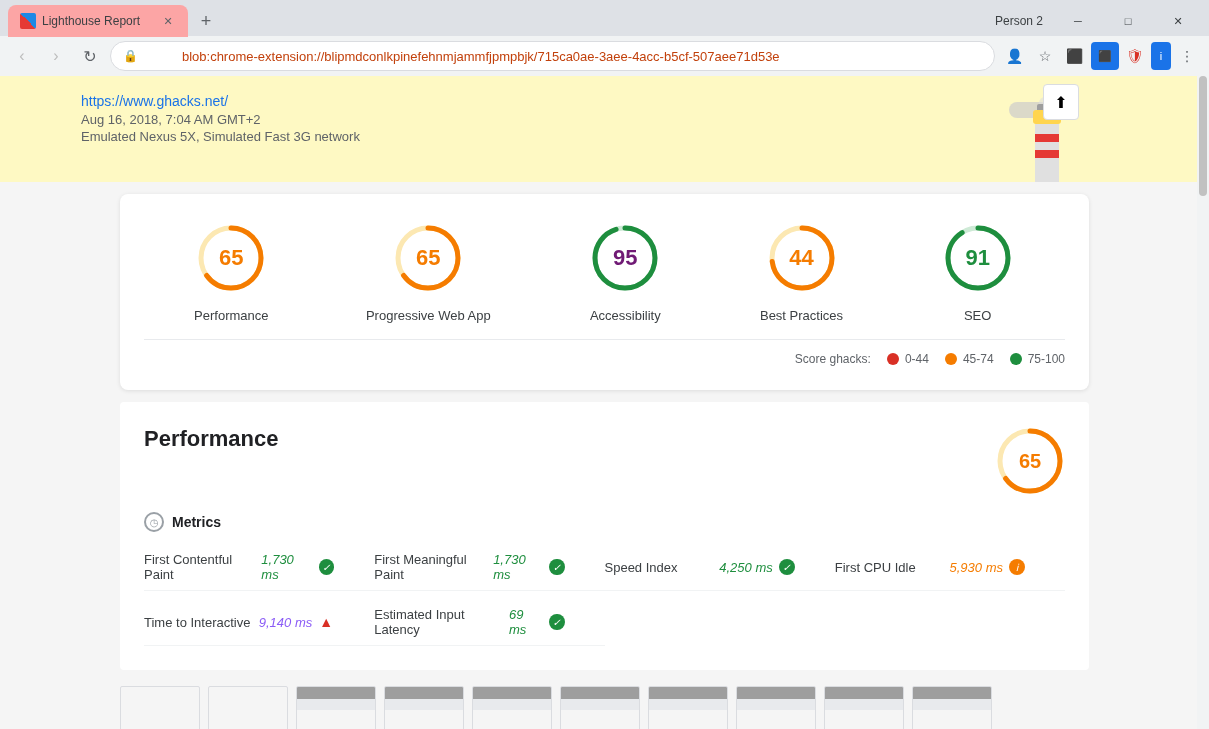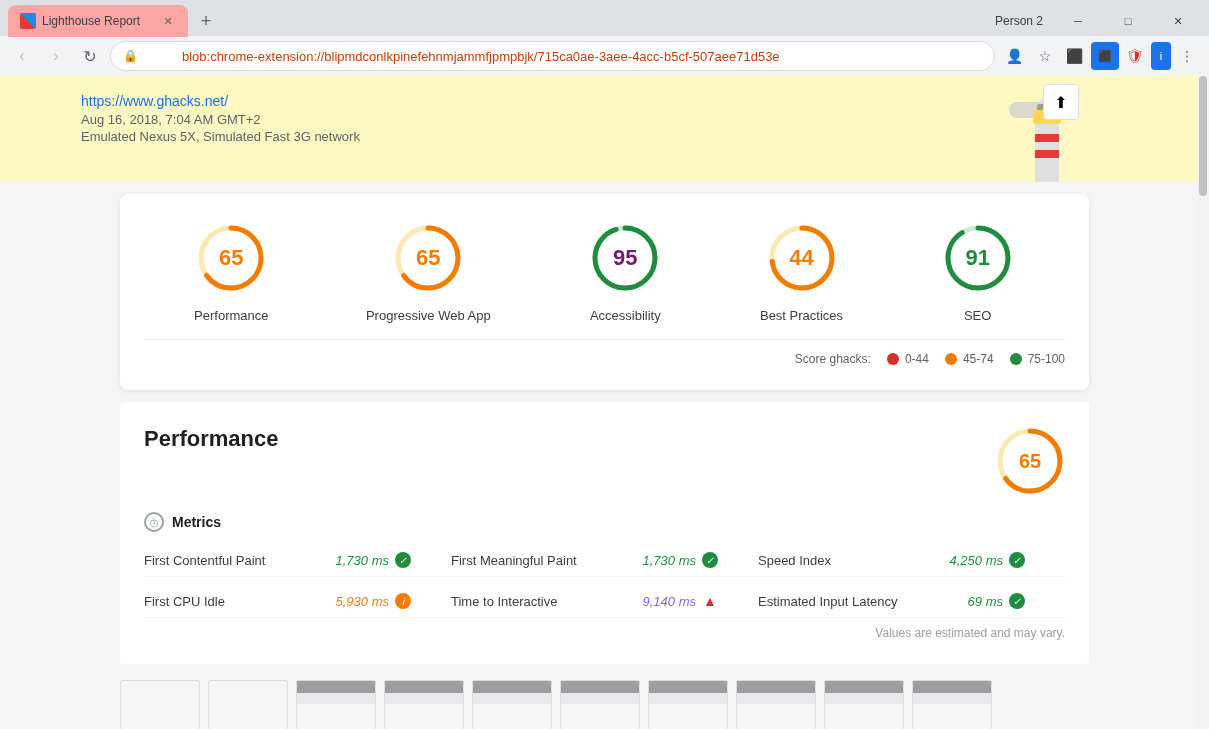--- a/index.html
+++ b/index.html
@@ -300,21 +300,21 @@
     }
 
     .metrics-title {
       font-size: 14px;
       font-weight: bold;
       color: #202124;
     }
 
     .metrics-grid {
       display: grid;
-      grid-template-columns: 1fr 1fr 1fr;
+      grid-template-columns: 1fr 1fr 1fr 1fr;
       gap: 8px 0;
     }
 
     .metric-row {
       display: flex;
       align-items: center;
       justify-content: space-between;
       padding: 8px 0;
       border-bottom: 1px solid #f1f3f4;
       padding-right: 40px;
@@ -574,21 +574,20 @@
     </div>
         <div class="metric-row">
       <span class="metric-name">Estimated Input Latency</span>
       <div class="metric-value">
         <span style="color:#1e8e3e;">69 ms</span>
         <div class="metric-icon green">✓</div>
       </div>
     </div>
       </div>
 
-    <div class="values-note">Values are estimated and may vary.</div>
   </div>
 
   <div class="thumbnails-row" id="thumbnails-row">
       <div class="thumbnail"></div>
       <div class="thumbnail"></div>
       <div class="thumbnail">
         <div class="thumbnail-content" style="background: linear-gradient(to bottom, #9e9e9e 20%, #e8eaed 20%, #e8eaed 40%, #f5f5f5 40%);"></div>
       </div>
       <div class="thumbnail">
         <div class="thumbnail-content" style="background: linear-gradient(to bottom, #9e9e9e 20%, #e8eaed 20%, #e8eaed 40%, #f5f5f5 40%);"></div>

